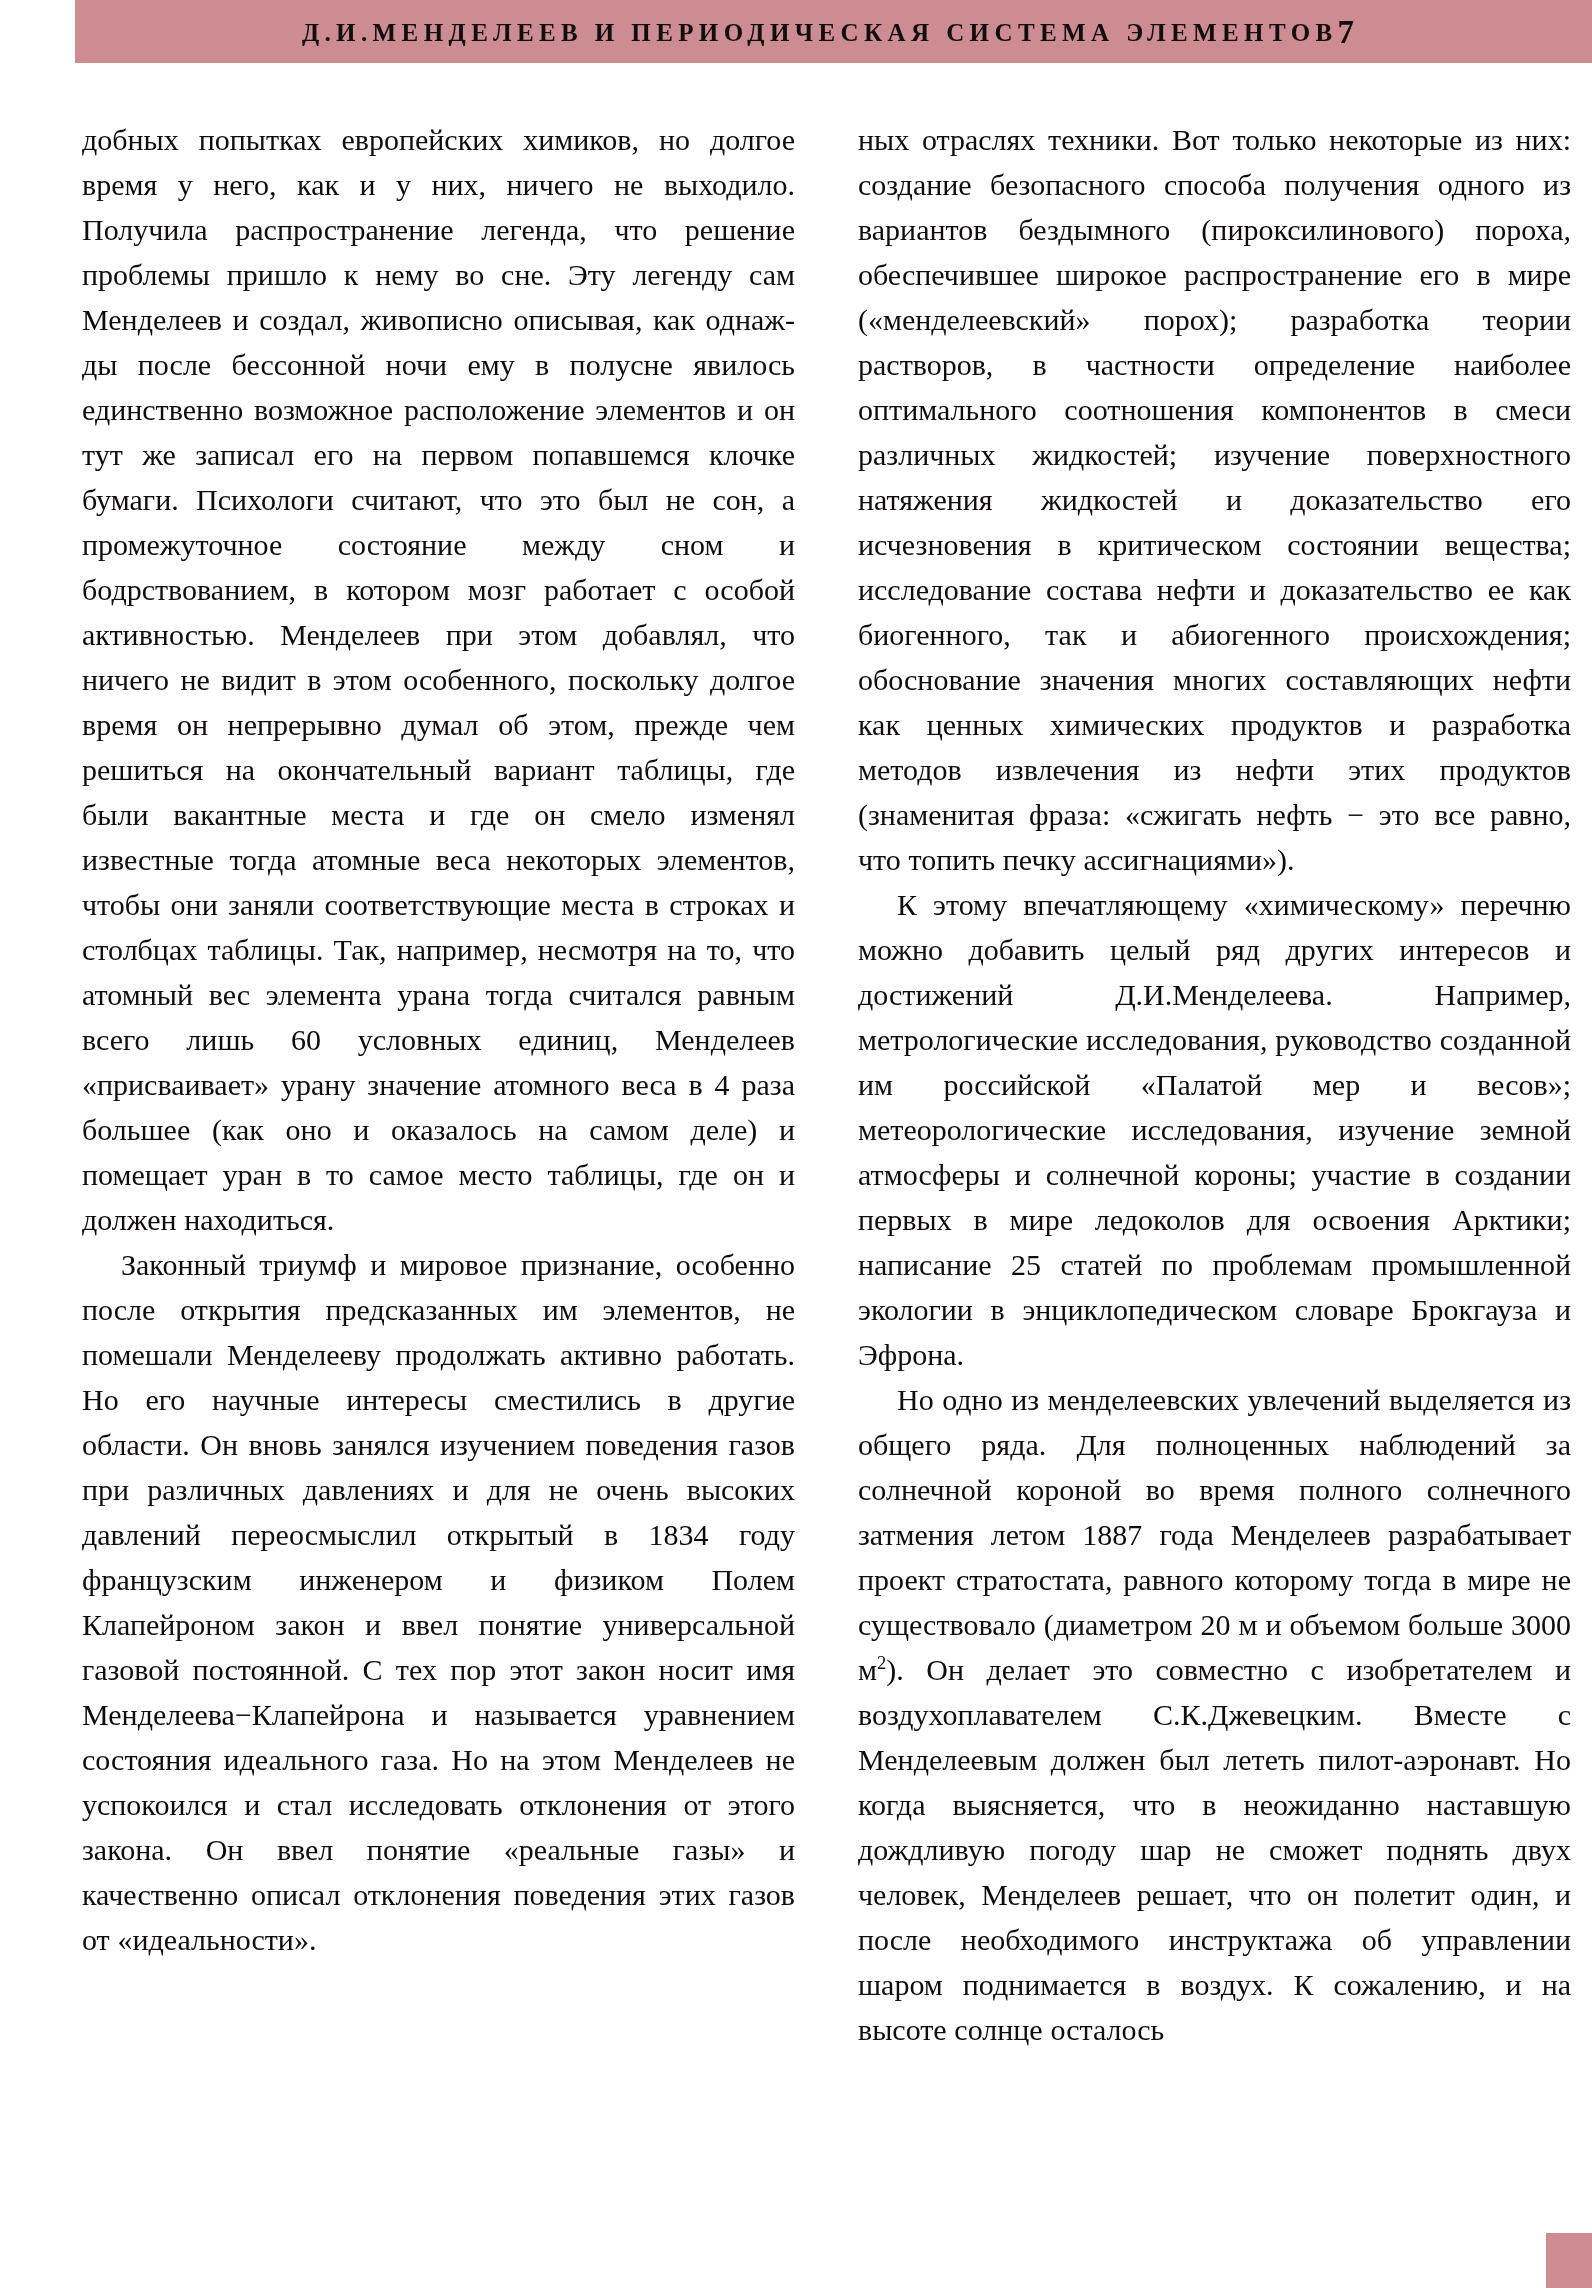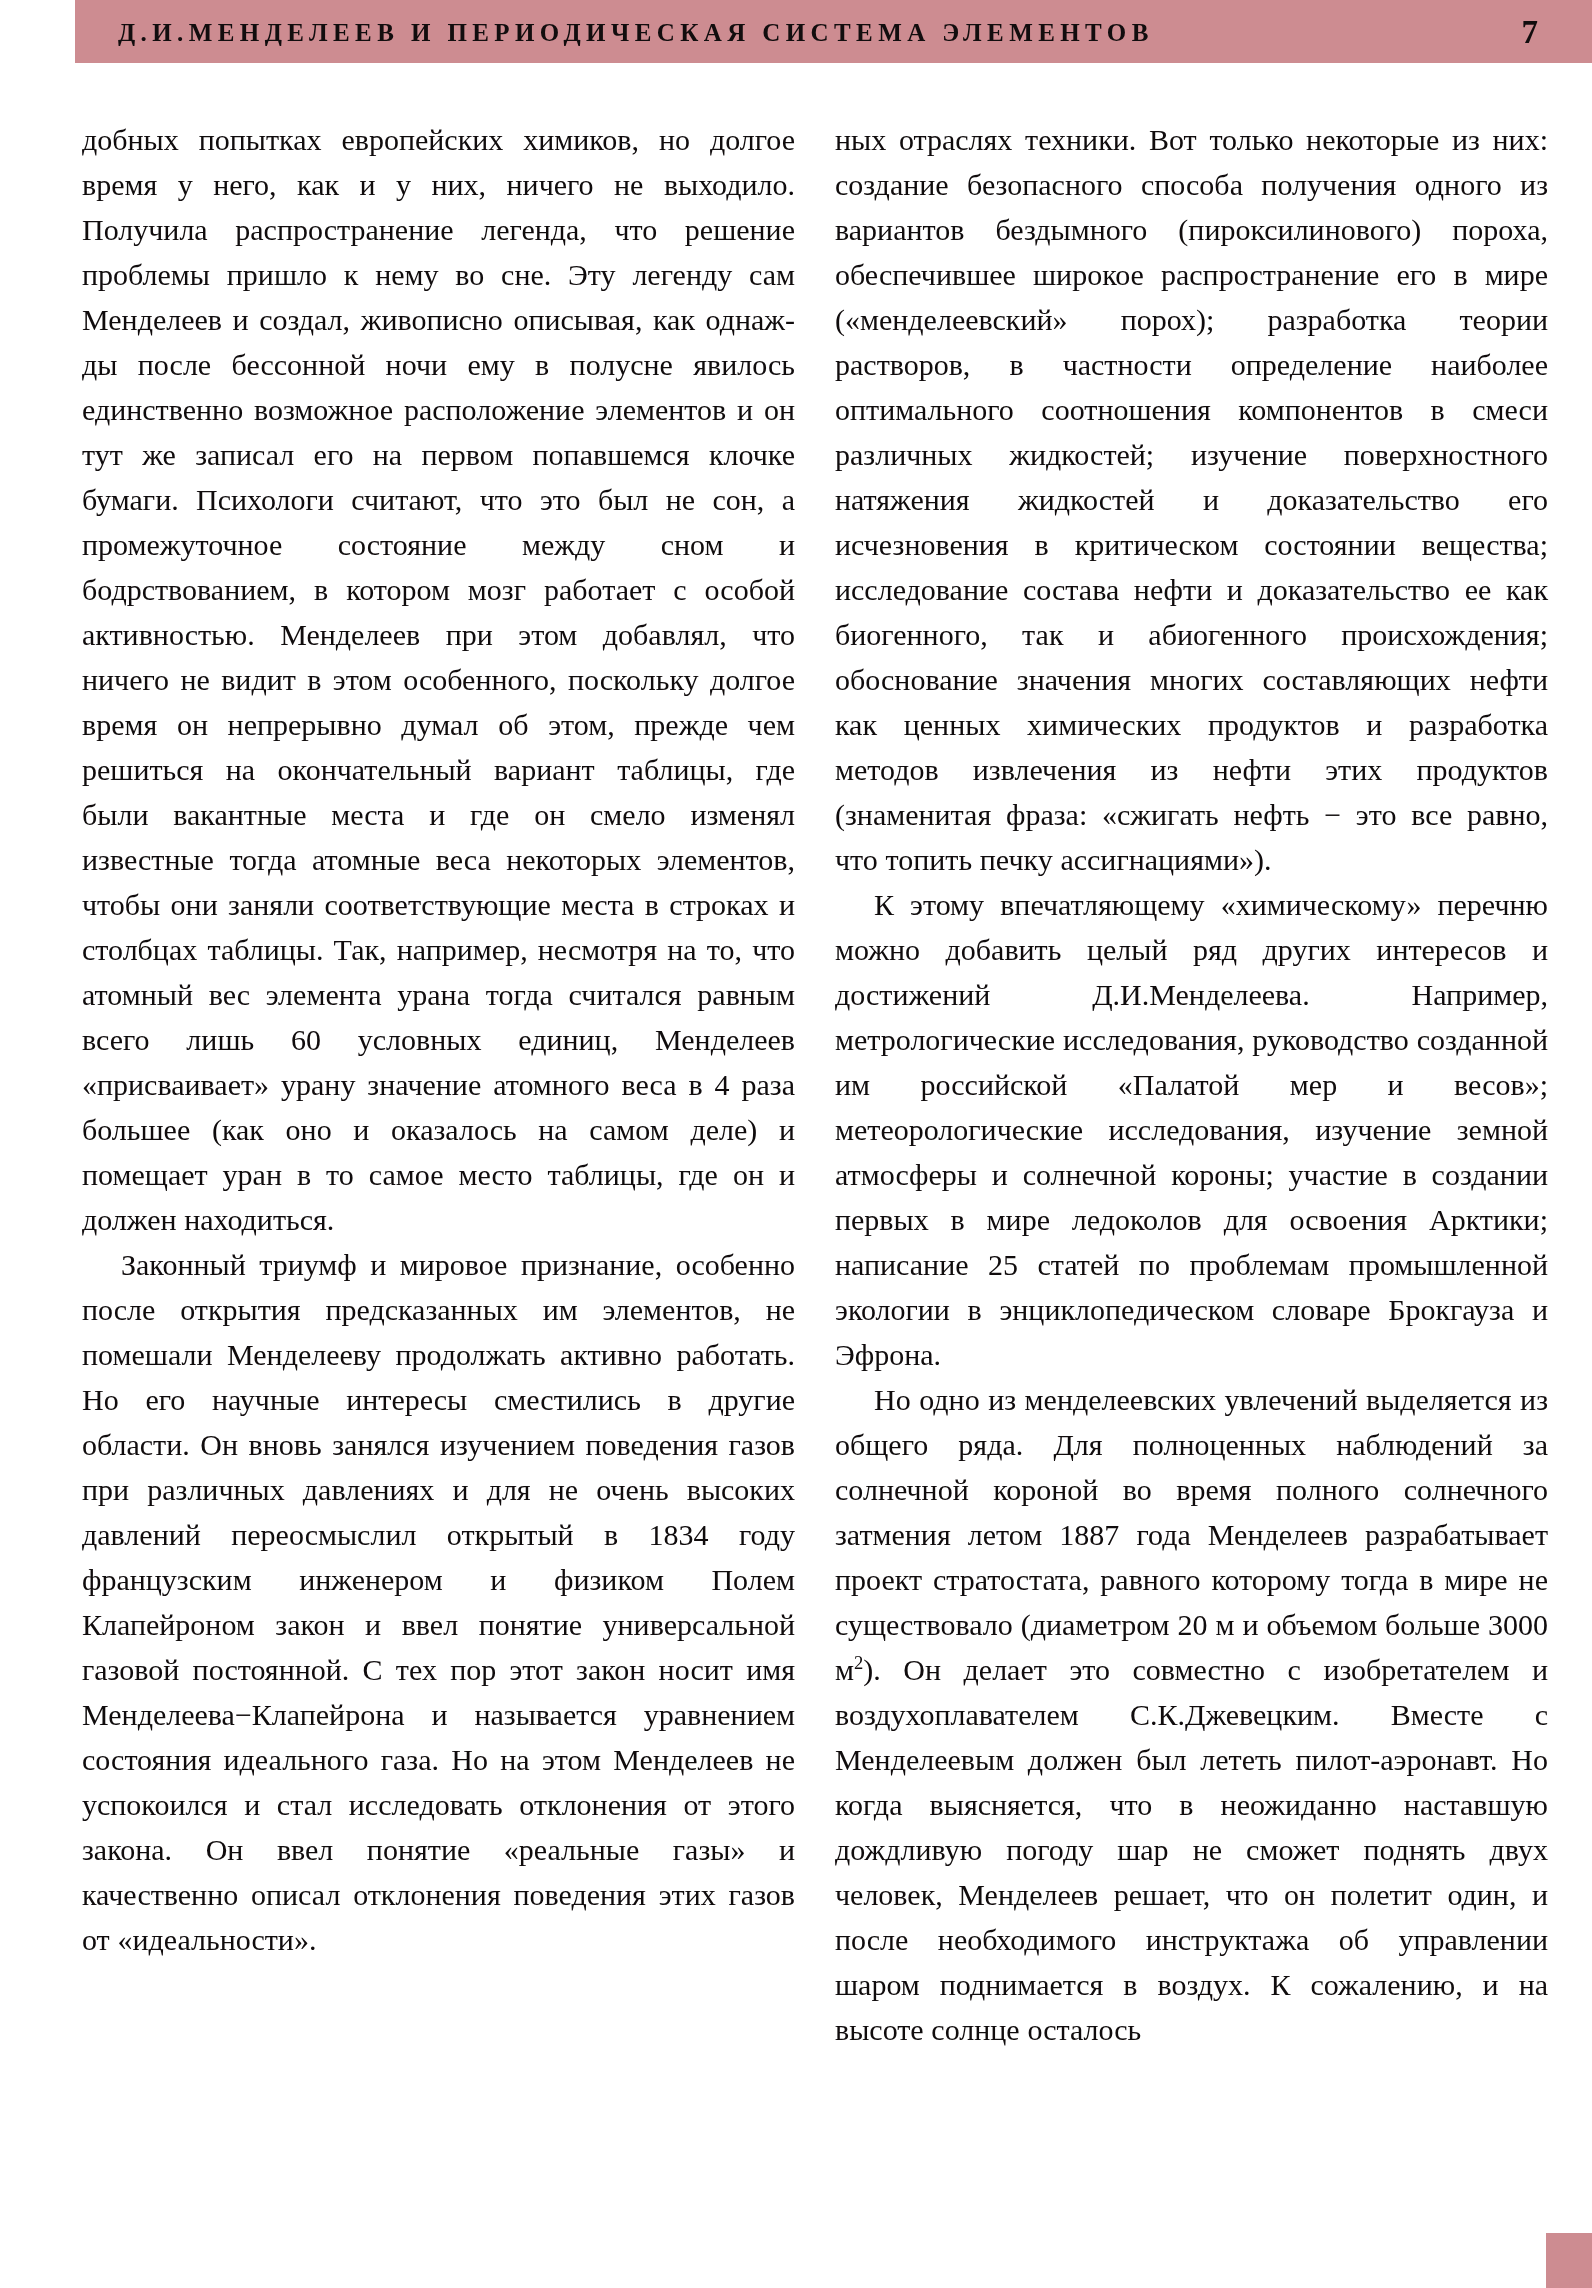--- a/index.html
+++ b/index.html
@@ -23,21 +23,21 @@
     width: 1517px;
     height: 63px;
     background: #cd8c91;
   }
   .header-inner {
     position: absolute;
     left: 0; top: 0;
     width: 100%; height: 100%;
     display: flex;
     align-items: center;
-    justify-content: space-between;
+    justify-content: center;
     box-sizing: border-box;
     padding: 0 46px 0 43px;
   }
   .header-title {
     font-size: 25px;
     font-weight: bold;
     letter-spacing: 5.4px;
     color: #120d0e;
     white-space: nowrap;
     line-height: 1;
@@ -59,21 +59,21 @@
     top: 117px;
     width: 1592px;
   }
   .columns {
     position: relative;
     margin: 0 auto;
     width: 1522px;
     padding-left: 47px;
     box-sizing: border-box;
     display: flex;
-    gap: 40px;
+    gap: 63px;
   }
   .col {
     width: 713px;
     flex: 0 0 713px;
   }
   .col p {
     margin: 0;
     text-align: justify;
     text-justify: inter-word;
     font-size: 30px;

